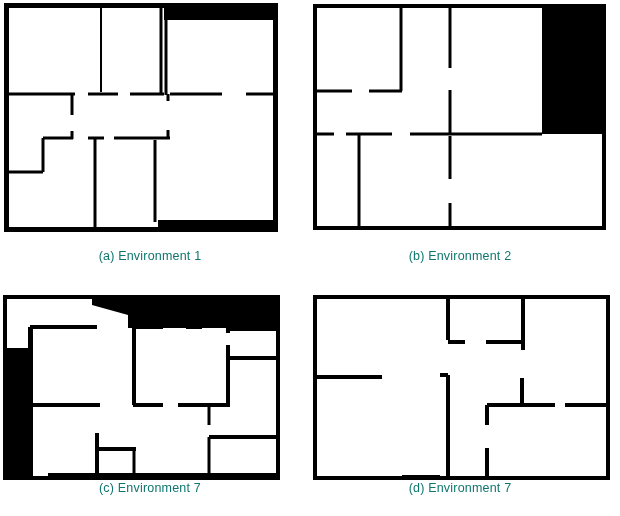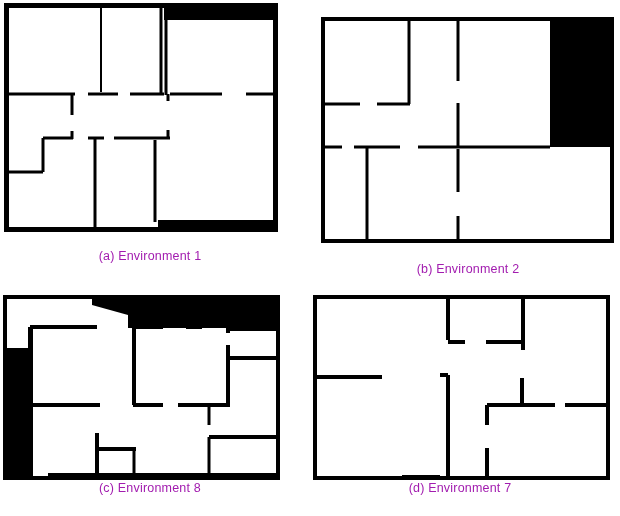--- a/index.html
+++ b/index.html
@@ -25,27 +25,27 @@
     position: absolute;
     left: 0;
     top: 0;
   }
   .caption {
     position: absolute;
     width: 100%;
     text-align: center;
     font-family: "Liberation Sans", sans-serif;
     font-size: 12.5px;
-    color: #a21caf;
+    color: #0f766e;
     letter-spacing: 0.2px;
     white-space: nowrap;
   }
   
   #panel-a { left: 0px;   top: 0px;   width: 300px; height: 275px; }
-  #panel-b { left: 318px; top: 0px;   width: 300px; height: 275px; margin-top: 13px; }
+  #panel-b { left: 310px; top: 0px;   width: 300px; height: 275px; }
   #panel-c { left: 0px;   top: 285px; width: 300px; height: 231px; }
   #panel-d { left: 310px; top: 285px; width: 300px; height: 231px; }
 
   #panel-a .caption { top: 249px; }
   #panel-b .caption { top: 249px; }
   #panel-c .caption { top: 489px; }
   #panel-d .caption { top: 489px; }
   #panel-c .caption, #panel-d .caption { top: 196px; }
 </style>
 </head>
@@ -123,21 +123,21 @@
         <line x1="31" y1="42" x2="31" y2="195" stroke="#000000" stroke-width="4" stroke-linecap="butt"></line>
         <line x1="133" y1="120" x2="163" y2="120" stroke="#000000" stroke-width="4" stroke-linecap="butt"></line>
         <line x1="178" y1="120" x2="229" y2="120" stroke="#000000" stroke-width="4" stroke-linecap="butt"></line>
         <line x1="209" y1="120" x2="209" y2="140" stroke="#000000" stroke-width="3" stroke-linecap="butt"></line>
         <line x1="97" y1="148" x2="97" y2="190" stroke="#000000" stroke-width="4" stroke-linecap="butt"></line>
         <line x1="97" y1="164" x2="136" y2="164" stroke="#000000" stroke-width="4" stroke-linecap="butt"></line>
         <line x1="134" y1="164" x2="134" y2="190" stroke="#000000" stroke-width="3" stroke-linecap="butt"></line>
         <line x1="209" y1="152" x2="209" y2="190" stroke="#000000" stroke-width="3" stroke-linecap="butt"></line>
         <line x1="209" y1="152" x2="280" y2="152" stroke="#000000" stroke-width="4" stroke-linecap="butt"></line>
       </svg>
-    <div class="caption">(c) Environment 8</div>
+    <div class="caption">(c) Environment 7</div>
   </div>
 
   <div class="panel" id="panel-d">
     <svg class="panel-canvas" id="svg-d" width="300" height="200" viewBox="0 0 300 200">
         <rect x="5" y="12" width="293" height="181" fill="none" stroke="#000000" stroke-width="4"></rect>
         <line x1="138" y1="12" x2="138" y2="55" stroke="#000000" stroke-width="4" stroke-linecap="butt"></line>
         <line x1="213" y1="12" x2="213" y2="65" stroke="#000000" stroke-width="4" stroke-linecap="butt"></line>
         <line x1="138" y1="57" x2="155" y2="57" stroke="#000000" stroke-width="4" stroke-linecap="butt"></line>
         <line x1="176" y1="57" x2="214" y2="57" stroke="#000000" stroke-width="4" stroke-linecap="butt"></line>
         <line x1="3" y1="92" x2="72" y2="92" stroke="#000000" stroke-width="4" stroke-linecap="butt"></line>

